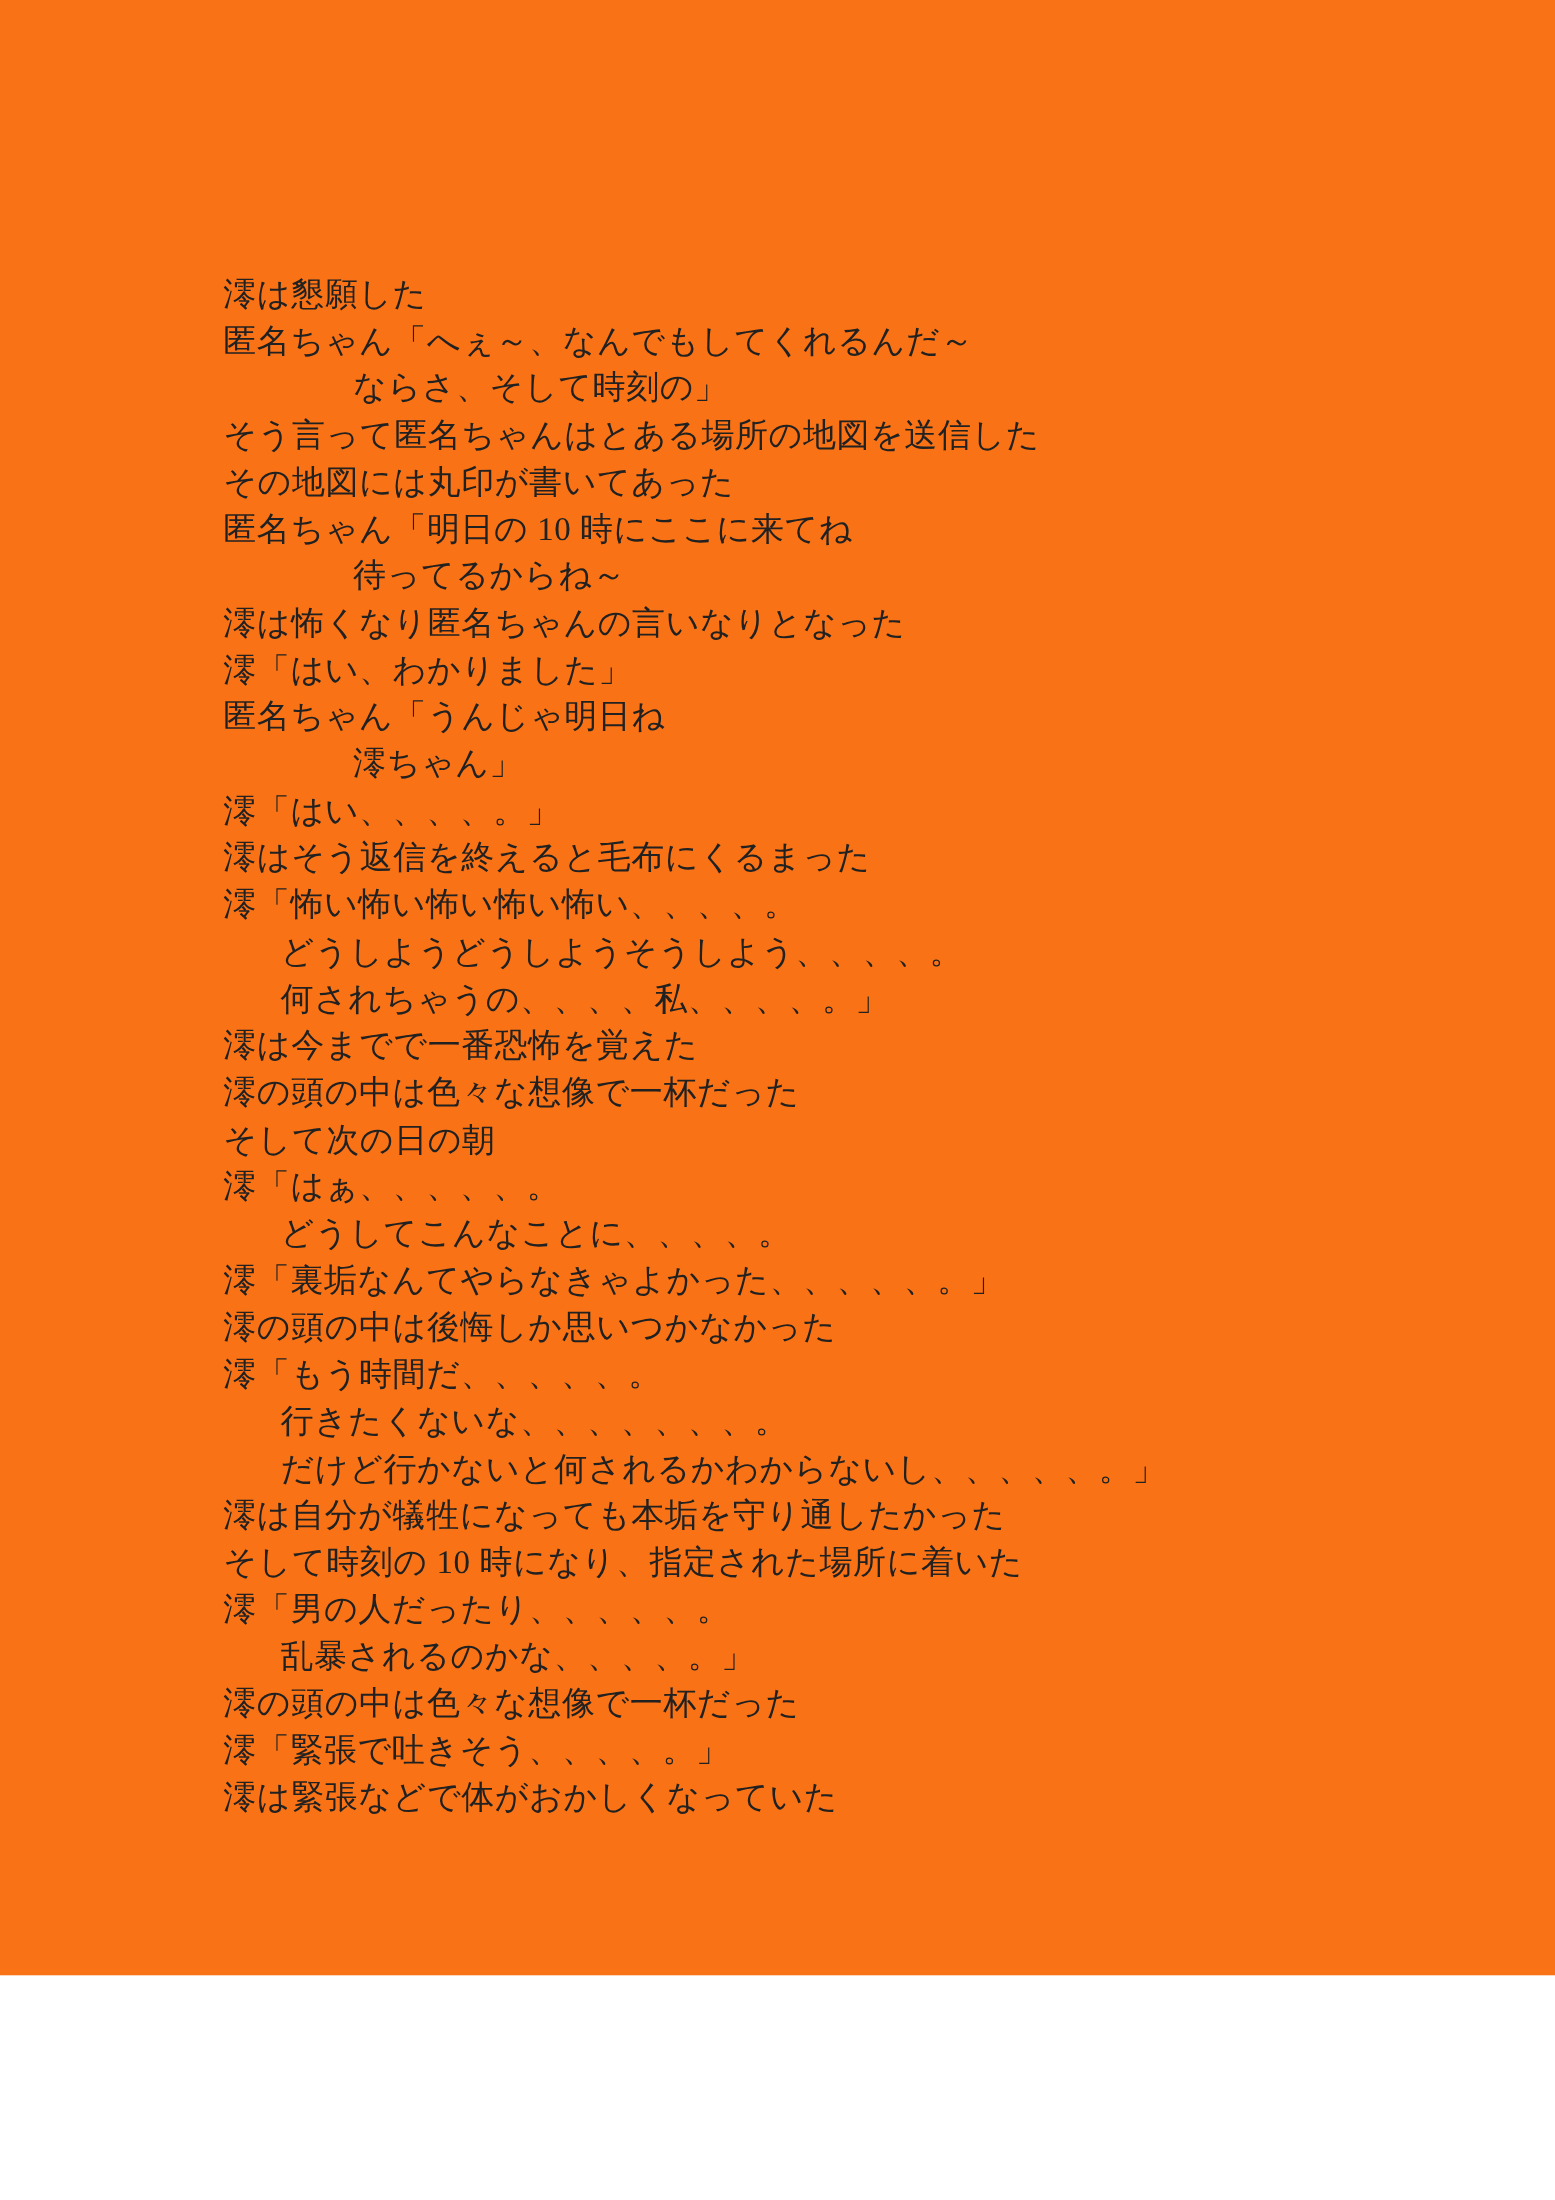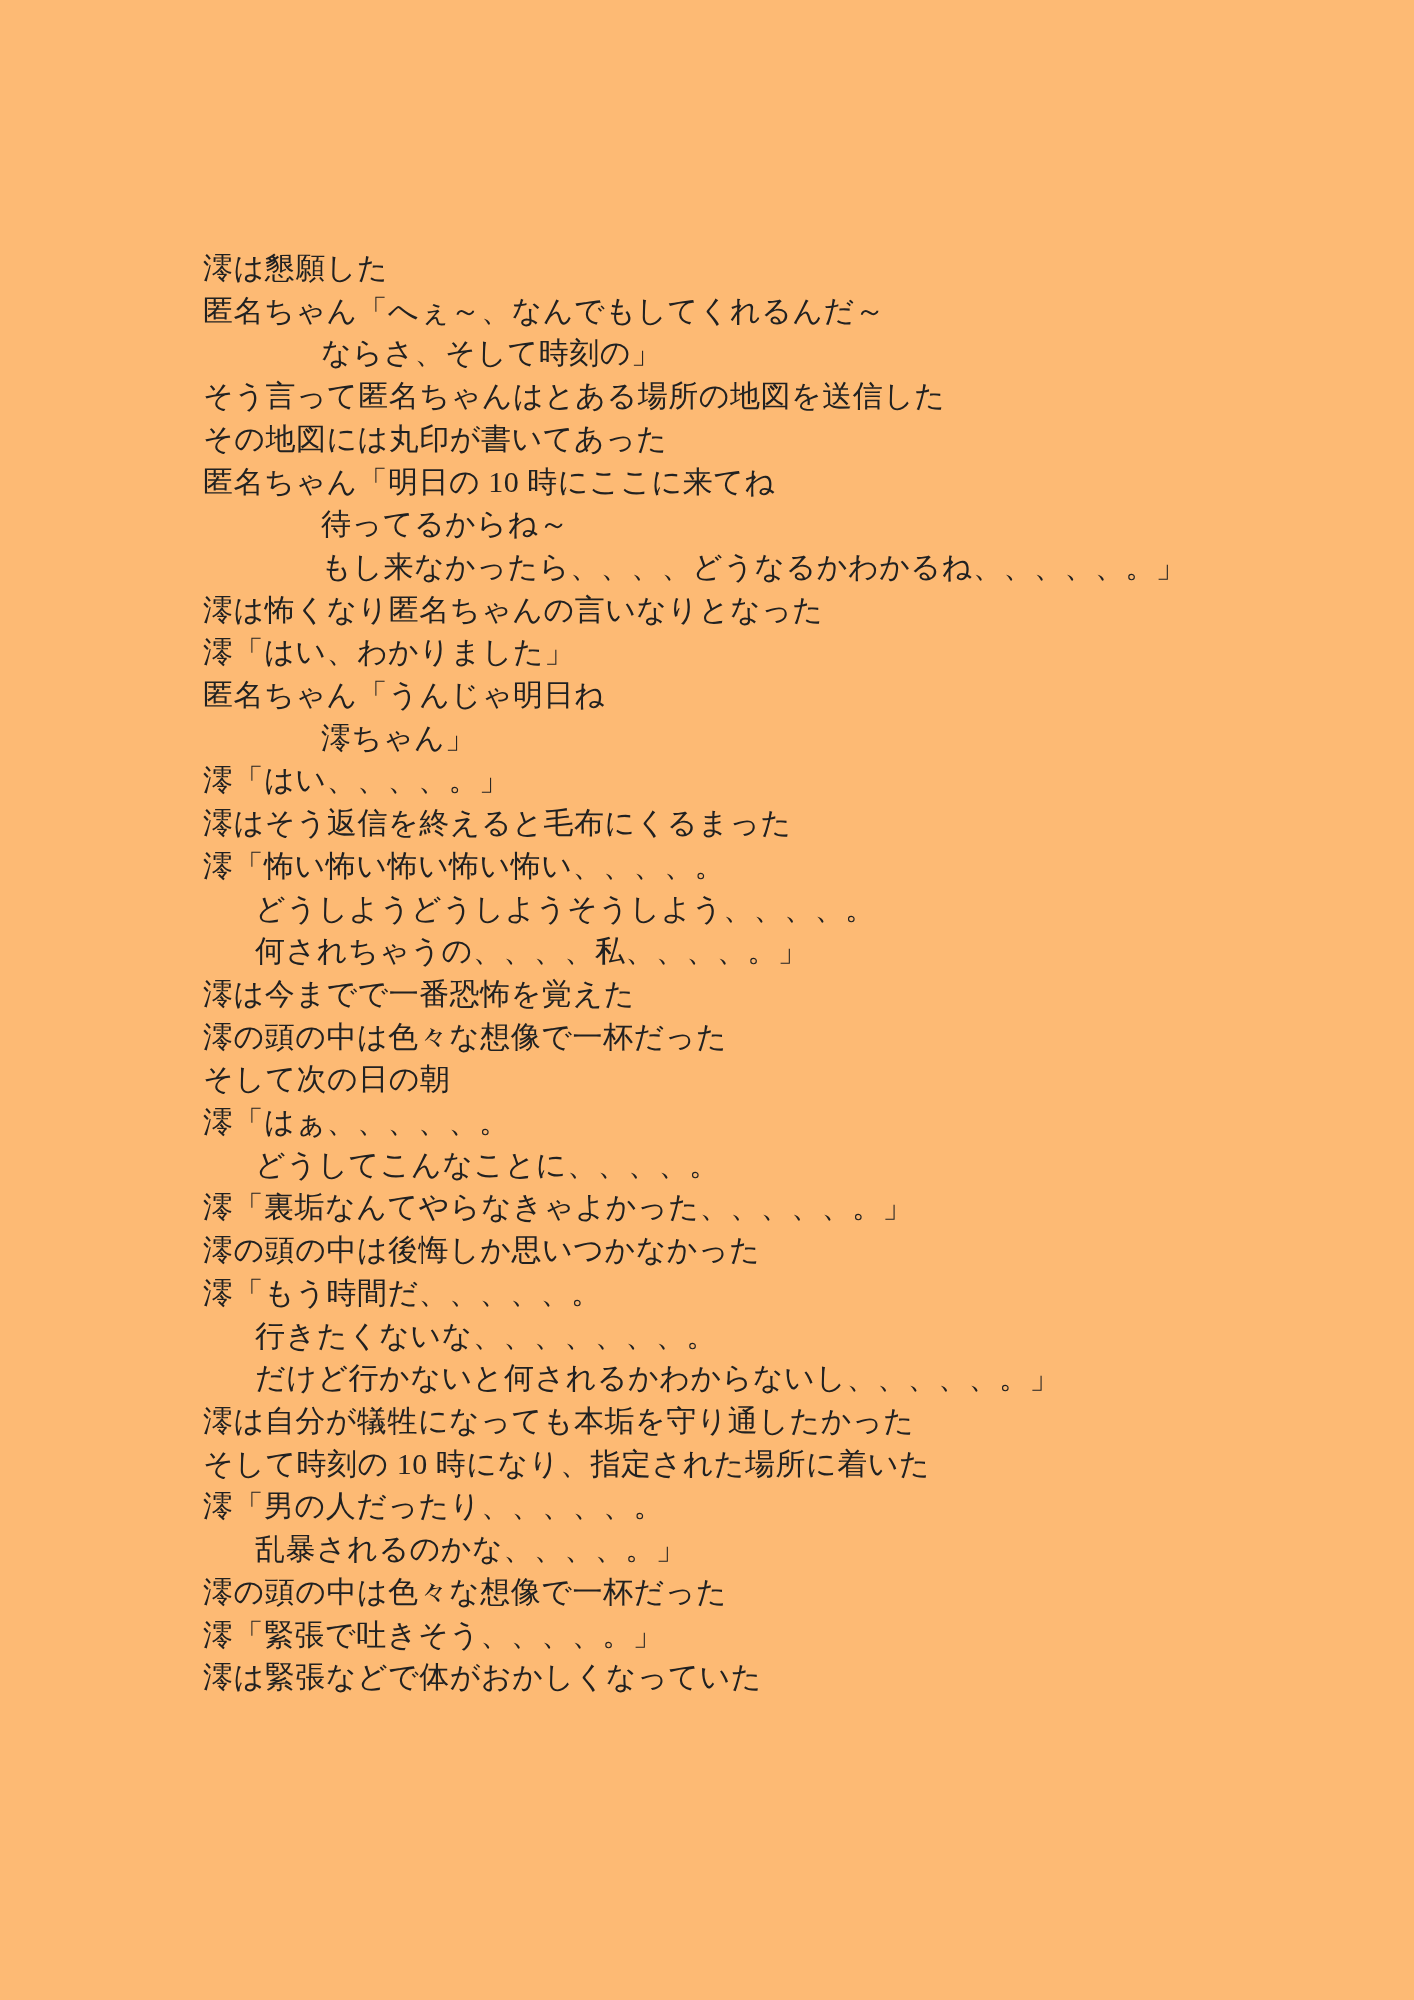--- a/index.html
+++ b/index.html
@@ -3,22 +3,22 @@
 <meta charset="utf-8">
 <style>
   html, body {
     margin: 0;
     padding: 0;
     background: #ffffff;
   }
   .page {
     position: relative;
     width: 1414px;
-    height: 2000px;
-    background: #fdba74;
+    height: 1796px;
+    background: #f97316;
     overflow: hidden;
     font-family: "Liberation Serif", "DejaVu Serif", serif;
   }
   .text-block {
     position: absolute;
     left: 203px;
     top: 247px;
     width: 1080px;
   }
   .text-line {
@@ -38,21 +38,20 @@
 <div class="page">
   <div class="text-block">
 
   <div class="text-line indent-0">澪は懇願した</div>
       <div class="text-line indent-0">匿名ちゃん「へぇ～、なんでもしてくれるんだ～</div>
       <div class="text-line indent-2">ならさ、そして時刻の」</div>
       <div class="text-line indent-0">そう言って匿名ちゃんはとある場所の地図を送信した</div>
       <div class="text-line indent-0">その地図には丸印が書いてあった</div>
       <div class="text-line indent-0">匿名ちゃん「明日の 10 時にここに来てね</div>
       <div class="text-line indent-2">待ってるからね～</div>
-      <div class="text-line indent-2">もし来なかったら、、、、どうなるかわかるね、、、、、。」</div>
       <div class="text-line indent-0">澪は怖くなり匿名ちゃんの言いなりとなった</div>
       <div class="text-line indent-0">澪「はい、わかりました」</div>
       <div class="text-line indent-0">匿名ちゃん「うんじゃ明日ね</div>
       <div class="text-line indent-2">澪ちゃん」</div>
       <div class="text-line indent-0">澪「はい、、、、。」</div>
       <div class="text-line indent-0">澪はそう返信を終えると毛布にくるまった</div>
       <div class="text-line indent-0">澪「怖い怖い怖い怖い怖い、、、、。</div>
       <div class="text-line indent-1">どうしようどうしようそうしよう、、、、。</div>
       <div class="text-line indent-1">何されちゃうの、、、、私、、、、。」</div>
       <div class="text-line indent-0">澪は今までで一番恐怖を覚えた</div>

